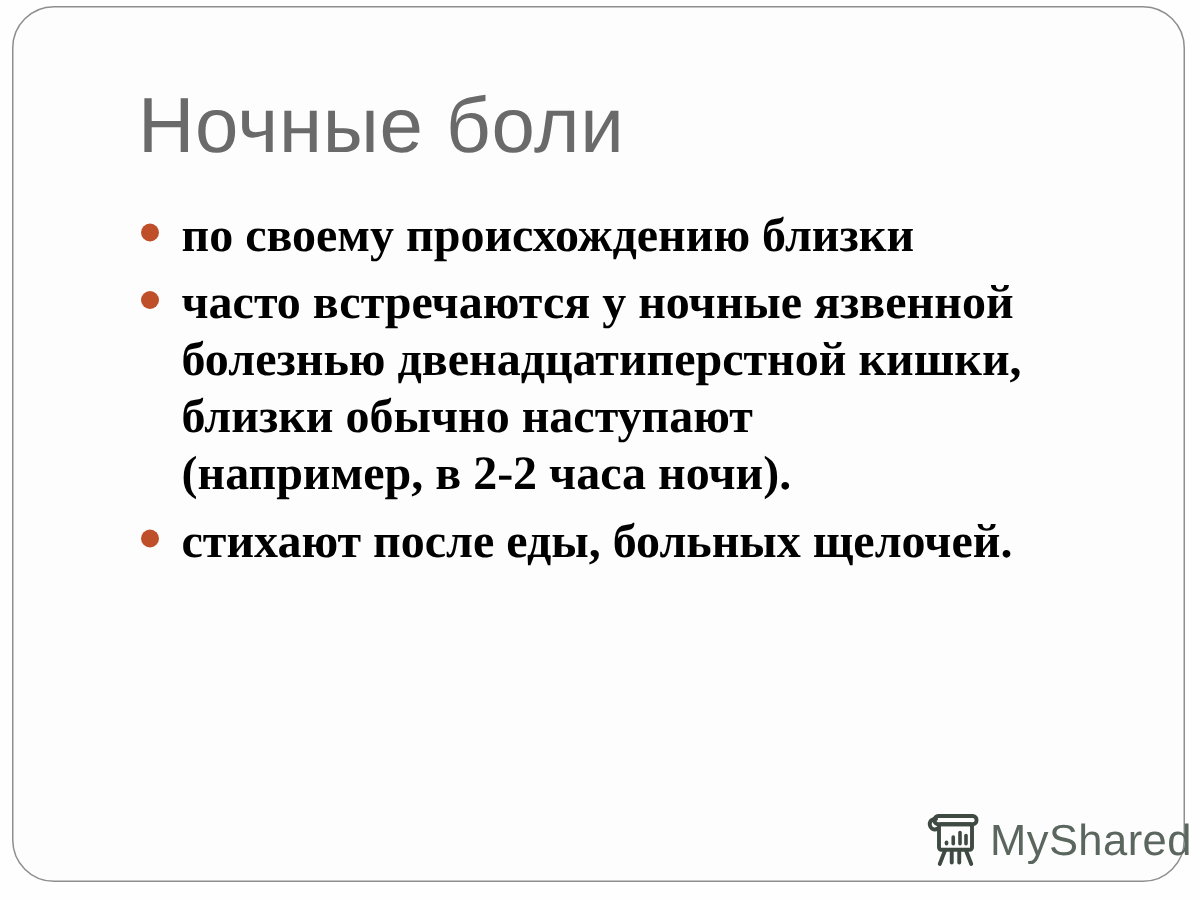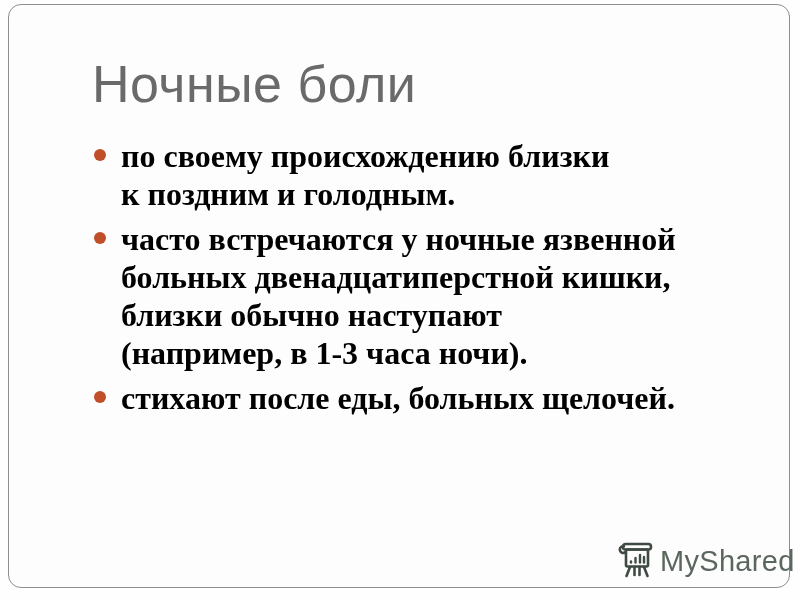--- a/index.html
+++ b/index.html
@@ -17,21 +17,21 @@
     background: #fefefe;
   }
   .slide {
     position: absolute;
     left: 8px;
     top: 4px;
     width: 782px;
     height: 584px;
     background: #fdfdfd;
     border: 1.5px solid #8e8e8e;
-    border-radius: 13px;
+    border-radius: 28px;
     box-sizing: border-box;
   }
   .slide-title {
     position: absolute;
     left: 83px;
     top: 52px;
     font-family: "Liberation Sans", "DejaVu Sans", sans-serif;
     font-size: 52px;
     line-height: 54px;
     font-weight: 400;
@@ -96,29 +96,28 @@
 <div class="stage">
   <div class="slide">
 
     <div class="slide-title">Ночные боли</div>
 
     <div class="bullet-list">
 
       <div class="bullet-item">
         <span class="bullet-dot"></span>
         <div class="bullet-line">по своему происхождению близки</div>
-        <div class="bullet-line">к поздним и голодным.</div>
       </div>
 
       <div class="bullet-item">
         <span class="bullet-dot"></span>
         <div class="bullet-line">часто встречаются у ночные язвенной</div>
-        <div class="bullet-line">больных двенадцатиперстной кишки,</div>
+        <div class="bullet-line">болезнью двенадцатиперстной кишки,</div>
         <div class="bullet-line">близки обычно наступают</div>
-        <div class="bullet-line">(например, в 1-3 часа ночи).</div>
+        <div class="bullet-line">(например, в 2-2 часа ночи).</div>
       </div>
 
       <div class="bullet-item">
         <span class="bullet-dot"></span>
         <div class="bullet-line">стихают после еды, больных щелочей.</div>
       </div>
 
     </div>
 
     <div class="watermark">

